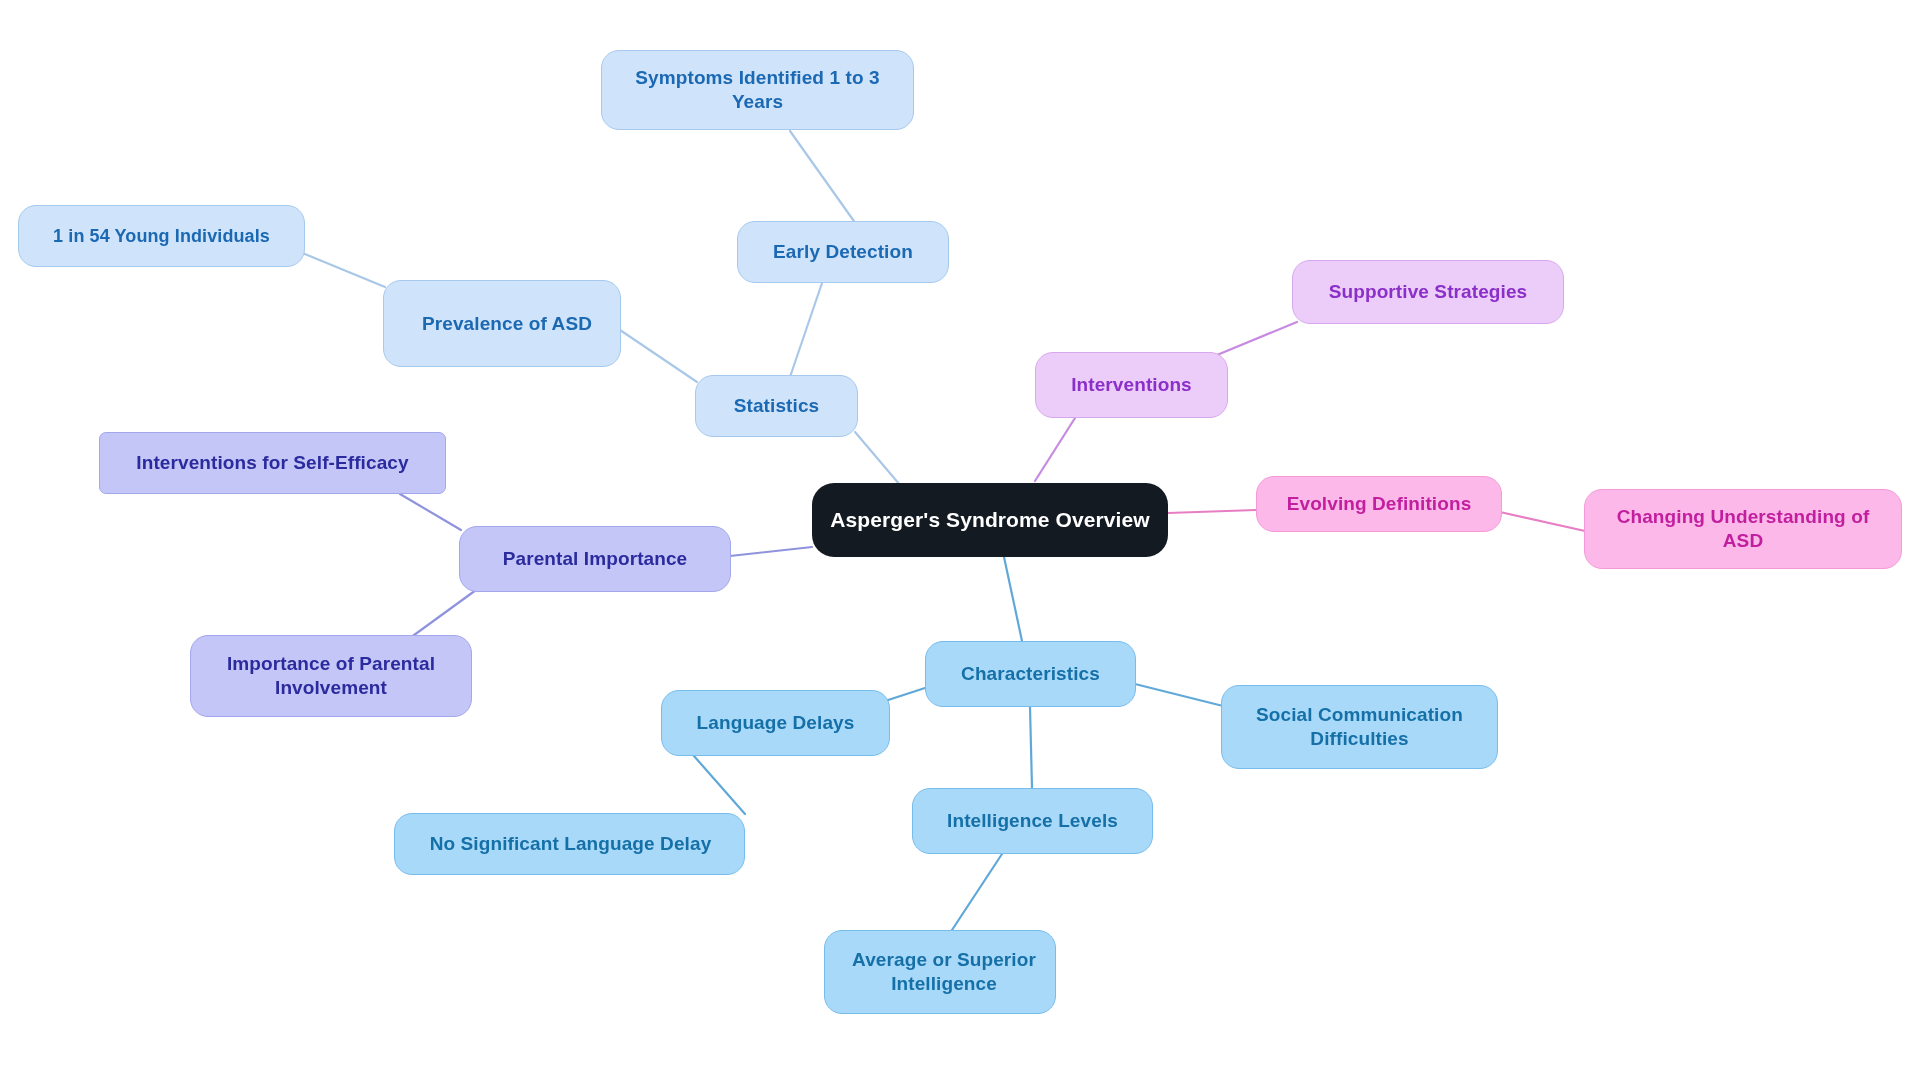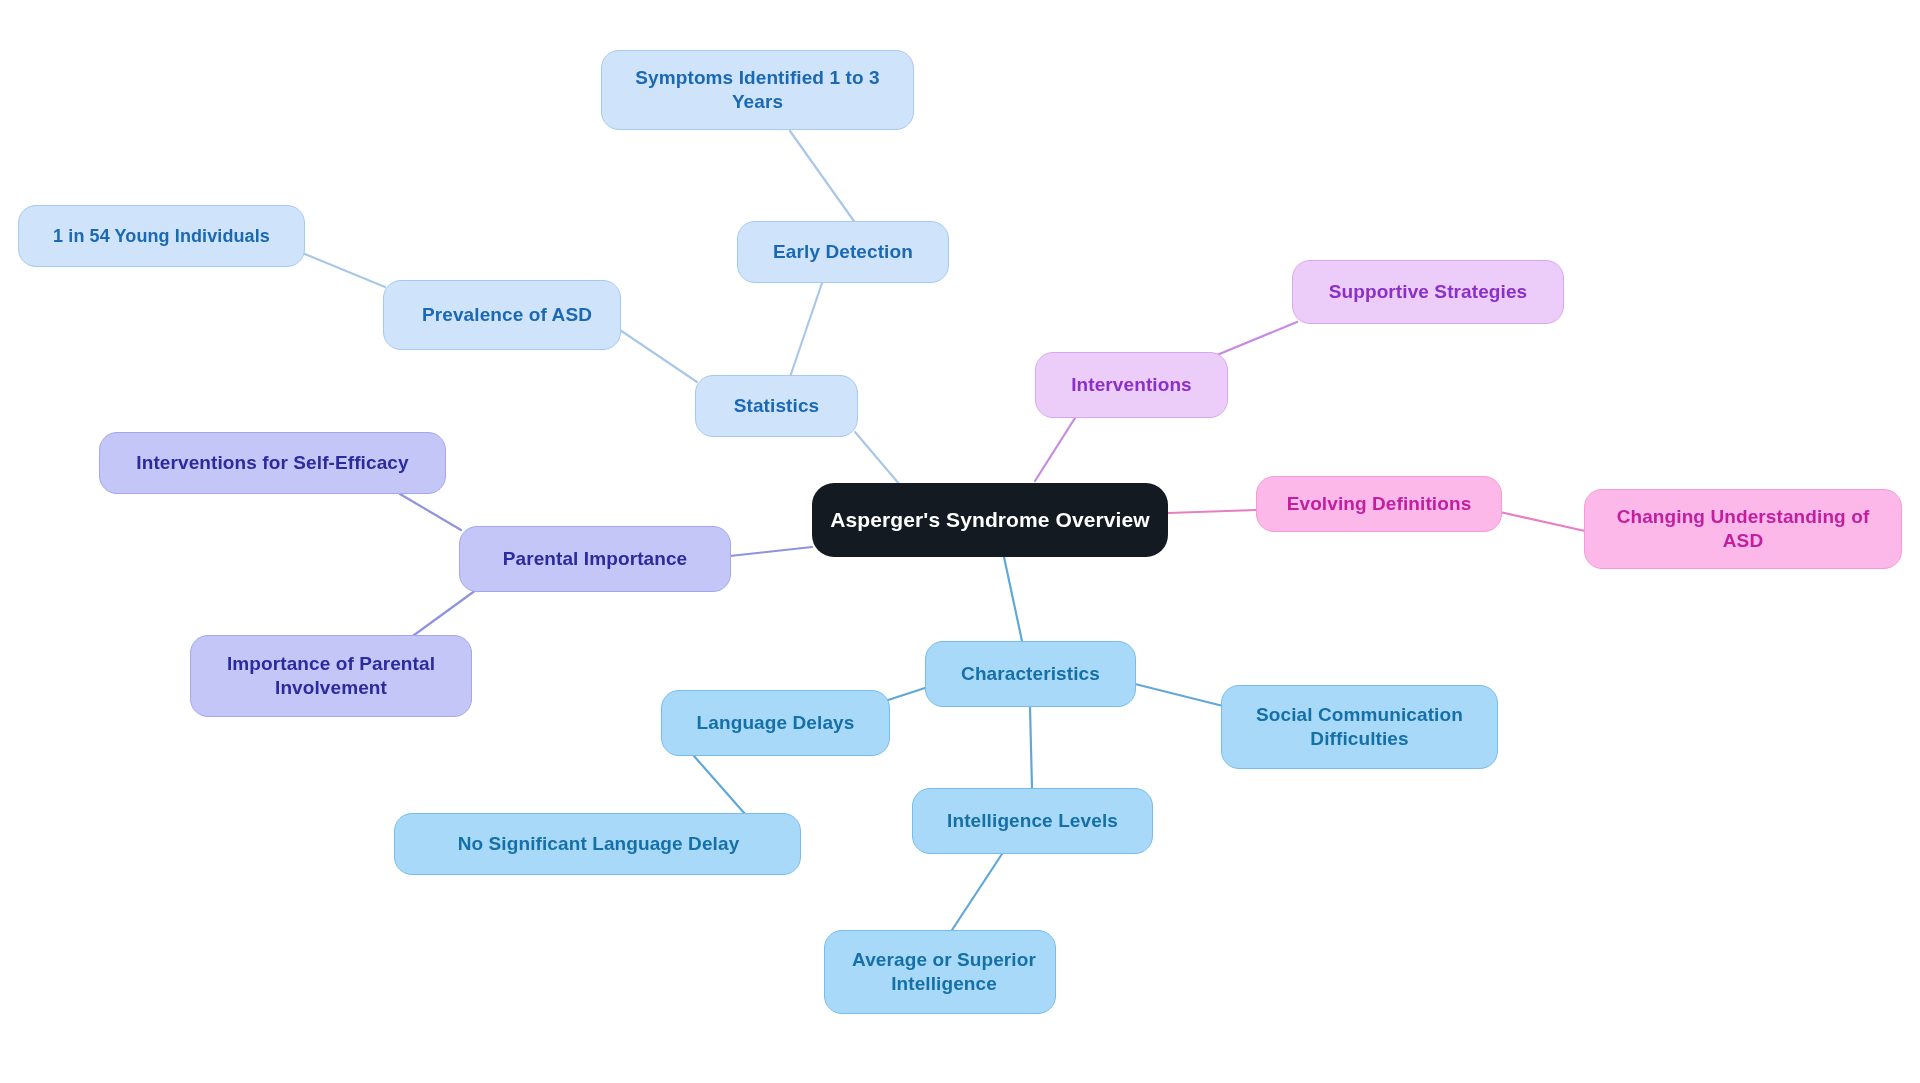--- a/index.html
+++ b/index.html
@@ -66,36 +66,36 @@
       <line x1="1004" y1="557" x2="1022" y2="641" stroke="#5fa8d8" stroke-width="2.2" stroke-linecap="round"></line>
       <line x1="1135" y1="684" x2="1223" y2="706" stroke="#5fa8d8" stroke-width="2.2" stroke-linecap="round"></line>
       <line x1="1030" y1="707" x2="1032" y2="788" stroke="#5fa8d8" stroke-width="2.2" stroke-linecap="round"></line>
       <line x1="1002" y1="854" x2="952" y2="930" stroke="#5fa8d8" stroke-width="2.2" stroke-linecap="round"></line>
       <line x1="925" y1="688" x2="842" y2="715" stroke="#5fa8d8" stroke-width="2.2" stroke-linecap="round"></line>
       <line x1="694" y1="756" x2="745" y2="814" stroke="#5fa8d8" stroke-width="2.2" stroke-linecap="round"></line>
     </svg>
   <div id="node-layer">
       <div class="node root" style="left: 812px; top: 483px; width: 356px; height: 74px; font-size: 21px; background: rgb(19, 26, 34); color: rgb(255, 255, 255);">Asperger's Syndrome Overview</div>
       <div class="node" style="left: 695px; top: 375px; width: 163px; height: 62px; font-size: 19px; background: rgb(207, 228, 251); border-color: rgb(166, 201, 238); color: rgb(27, 104, 179);">Statistics</div>
-      <div class="node" style="left: 383px; top: 280px; width: 238px; height: 70px; font-size: 19px; background: rgb(207, 228, 251); border-color: rgb(166, 201, 238); color: rgb(27, 104, 179); padding-left: 24px;">Prevalence of ASD</div>
+      <div class="node" style="left: 383px; top: 280px; width: 238px; height: 87px; font-size: 19px; background: rgb(207, 228, 251); border-color: rgb(166, 201, 238); color: rgb(27, 104, 179); padding-left: 24px;">Prevalence of ASD</div>
       <div class="node" style="left: 18px; top: 205px; width: 287px; height: 62px; font-size: 18px; background: rgb(207, 228, 251); border-color: rgb(166, 201, 238); color: rgb(27, 104, 179);">1 in 54 Young Individuals</div>
       <div class="node" style="left: 737px; top: 221px; width: 212px; height: 62px; font-size: 19px; background: rgb(207, 228, 251); border-color: rgb(166, 201, 238); color: rgb(27, 104, 179);">Early Detection</div>
       <div class="node" style="left: 601px; top: 50px; width: 313px; height: 80px; font-size: 19px; background: rgb(207, 228, 251); border-color: rgb(166, 201, 238); color: rgb(27, 104, 179);">Symptoms Identified 1 to 3
 Years</div>
       <div class="node" style="left: 1035px; top: 352px; width: 193px; height: 66px; font-size: 19px; background: rgb(236, 205, 249); border-color: rgb(216, 168, 238); color: rgb(139, 47, 201);">Interventions</div>
       <div class="node" style="left: 1292px; top: 260px; width: 272px; height: 64px; font-size: 19px; background: rgb(236, 205, 249); border-color: rgb(216, 168, 238); color: rgb(139, 47, 201);">Supportive Strategies</div>
       <div class="node" style="left: 1256px; top: 476px; width: 246px; height: 56px; font-size: 19px; background: rgb(252, 184, 233); border-color: rgb(245, 154, 217); color: rgb(194, 31, 158);">Evolving Definitions</div>
       <div class="node" style="left: 1584px; top: 489px; width: 318px; height: 80px; font-size: 19px; background: rgb(252, 184, 233); border-color: rgb(245, 154, 217); color: rgb(194, 31, 158);">Changing Understanding of
 ASD</div>
       <div class="node" style="left: 459px; top: 526px; width: 272px; height: 66px; font-size: 19px; background: rgb(195, 198, 247); border-color: rgb(163, 167, 236); color: rgb(43, 43, 158);">Parental Importance</div>
-      <div class="node" style="left: 99px; top: 432px; width: 347px; height: 62px; font-size: 19px; background: rgb(195, 198, 247); border-color: rgb(163, 167, 236); color: rgb(43, 43, 158);">Interventions for Self-Efficacy</div>
+      <div class="node" style="left: 99px; top: 432px; width: 347px; height: 62px; font-size: 19px; background: rgb(195, 198, 247); border-color: rgb(163, 167, 236); color: rgb(43, 43, 158); border-radius: 7px;">Interventions for Self-Efficacy</div>
       <div class="node" style="left: 190px; top: 635px; width: 282px; height: 82px; font-size: 19px; background: rgb(195, 198, 247); border-color: rgb(163, 167, 236); color: rgb(43, 43, 158);">Importance of Parental
 Involvement</div>
       <div class="node" style="left: 925px; top: 641px; width: 211px; height: 66px; font-size: 19px; background: rgb(169, 217, 248); border-color: rgb(118, 189, 238); color: rgb(21, 112, 168);">Characteristics</div>
       <div class="node" style="left: 1221px; top: 685px; width: 277px; height: 84px; font-size: 19px; background: rgb(169, 217, 248); border-color: rgb(118, 189, 238); color: rgb(21, 112, 168);">Social Communication
 Difficulties</div>
       <div class="node" style="left: 912px; top: 788px; width: 241px; height: 66px; font-size: 19px; background: rgb(169, 217, 248); border-color: rgb(118, 189, 238); color: rgb(21, 112, 168);">Intelligence Levels</div>
       <div class="node" style="left: 824px; top: 930px; width: 232px; height: 84px; font-size: 19px; background: rgb(169, 217, 248); border-color: rgb(118, 189, 238); color: rgb(21, 112, 168); padding-left: 22px;">Average or Superior
 Intelligence</div>
       <div class="node" style="left: 613px; top: 690px; width: 229px; height: 66px; font-size: 19px; background: rgb(169, 217, 248); border-color: rgb(118, 189, 238); color: rgb(21, 112, 168); margin-left: 48px;">Language Delays</div>
-      <div class="node" style="left: 394px; top: 813px; width: 407px; height: 62px; font-size: 19px; background: rgb(169, 217, 248); border-color: rgb(118, 189, 238); color: rgb(21, 112, 168); padding-left: 16px;">No Significant Language Delay</div>
+      <div class="node" style="left: 394px; top: 813px; width: 351px; height: 62px; font-size: 19px; background: rgb(169, 217, 248); border-color: rgb(118, 189, 238); color: rgb(21, 112, 168); padding-left: 16px;">No Significant Language Delay</div>
     </div>
 </div>
 
 </body></html>

